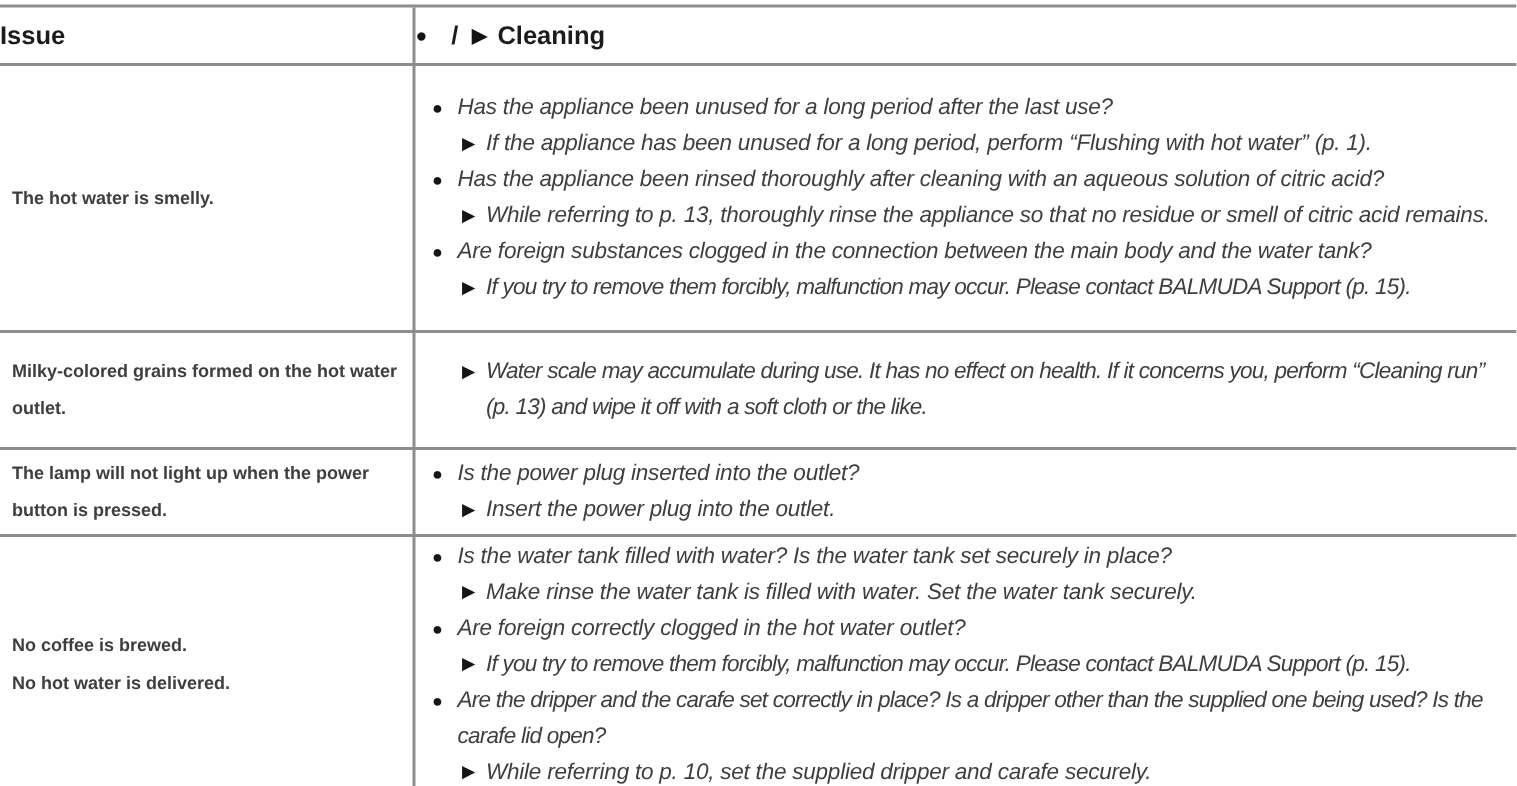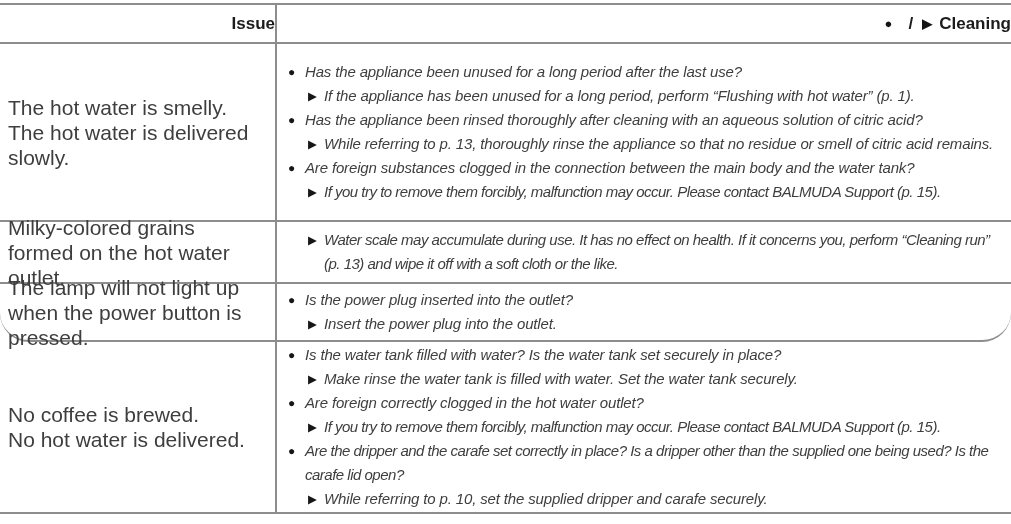--- a/index.html
+++ b/index.html
@@ -12,46 +12,46 @@
     overflow: hidden;
   }
   .table {
     margin-top: 3px;
     width: 1011px;
     border-top: 2px solid #8d8d8d;
   }
   .hrow, .trow { display: flex; border-bottom: 2px solid #8d8d8d; }
   .hrow { height: 39px; }
   .hcell {
-    display: flex; align-items: center; justify-content: flex-end;
+    display: flex; align-items: center; justify-content: flex-start;
     font-weight: bold; font-size: 17px; color: #1c1c1c;
     white-space: nowrap;
   }
   .issue-h { width: 277px; border-right: 2px solid #8d8d8d; }
   .points-h { flex: 1; }
   .hmark { font-size: 13px; color: #141414; margin-right: 7px; position: relative; top: 0px; }
   .hsep { margin: 0 9px; }
 
   .issue-cell {
     width: 277px;
     border-right: 2px solid #8d8d8d;
     display: flex; flex-direction: column; justify-content: center;
     padding: 5px 10px 5px 8px;
-    font-size: 21px; line-height: 25px;
+    font-size: 12px; line-height: 25px; font-weight: bold;
   }
   .points-cell {
     flex: 1;
     display: flex; flex-direction: column; justify-content: center;
     padding: 3px 6px 3px 11px;
     font-size: 15px; line-height: 24px;
     letter-spacing: -0.15px;
   }
   #rows .trow:nth-child(1) { height: 178px; }
-  #rows .trow:nth-child(2) { height: 62px; justify-content: center; }
-  #rows .trow:nth-child(3) { height: 58px; border-radius: 29px; }
+  #rows .trow:nth-child(2) { height: 78px; justify-content: center; }
+  #rows .trow:nth-child(3) { height: 58px; }
   #rows .trow:nth-child(4) { height: 172px; }
 
   .line { display: flex; align-items: flex-start; }
   .line .marker {
     flex: 0 0 17px;
     font-size: 12px; line-height: 24px;
     color: #161616;
   }
   .line.solution { padding-left: 20px; }
   .line.solution .marker { flex: 0 0 16px; font-size: 11.5px; }
@@ -70,21 +70,20 @@
       <span class="hmark">●</span>
       <span class="hsep">/</span>
       <span class="hmark">▶</span>
       <span>Cleaning</span>
     </div>
   </div>
   <div id="rows">
       <div class="trow">
         <div class="issue-cell">
           <div>The hot water is smelly.</div>
-          <div>The hot water is delivered slowly.</div>
         </div>
         <div class="points-cell">
           <div class="line point">
             <span class="marker">●</span>
             <span class="txt">Has the appliance been unused for a long period after the last use?</span>
           </div>
           <div class="line solution">
             <span class="marker">▶</span>
             <span class="txt">If the appliance has been unused for a long period, perform “Flushing with hot water” (p. 1).</span>
           </div>

